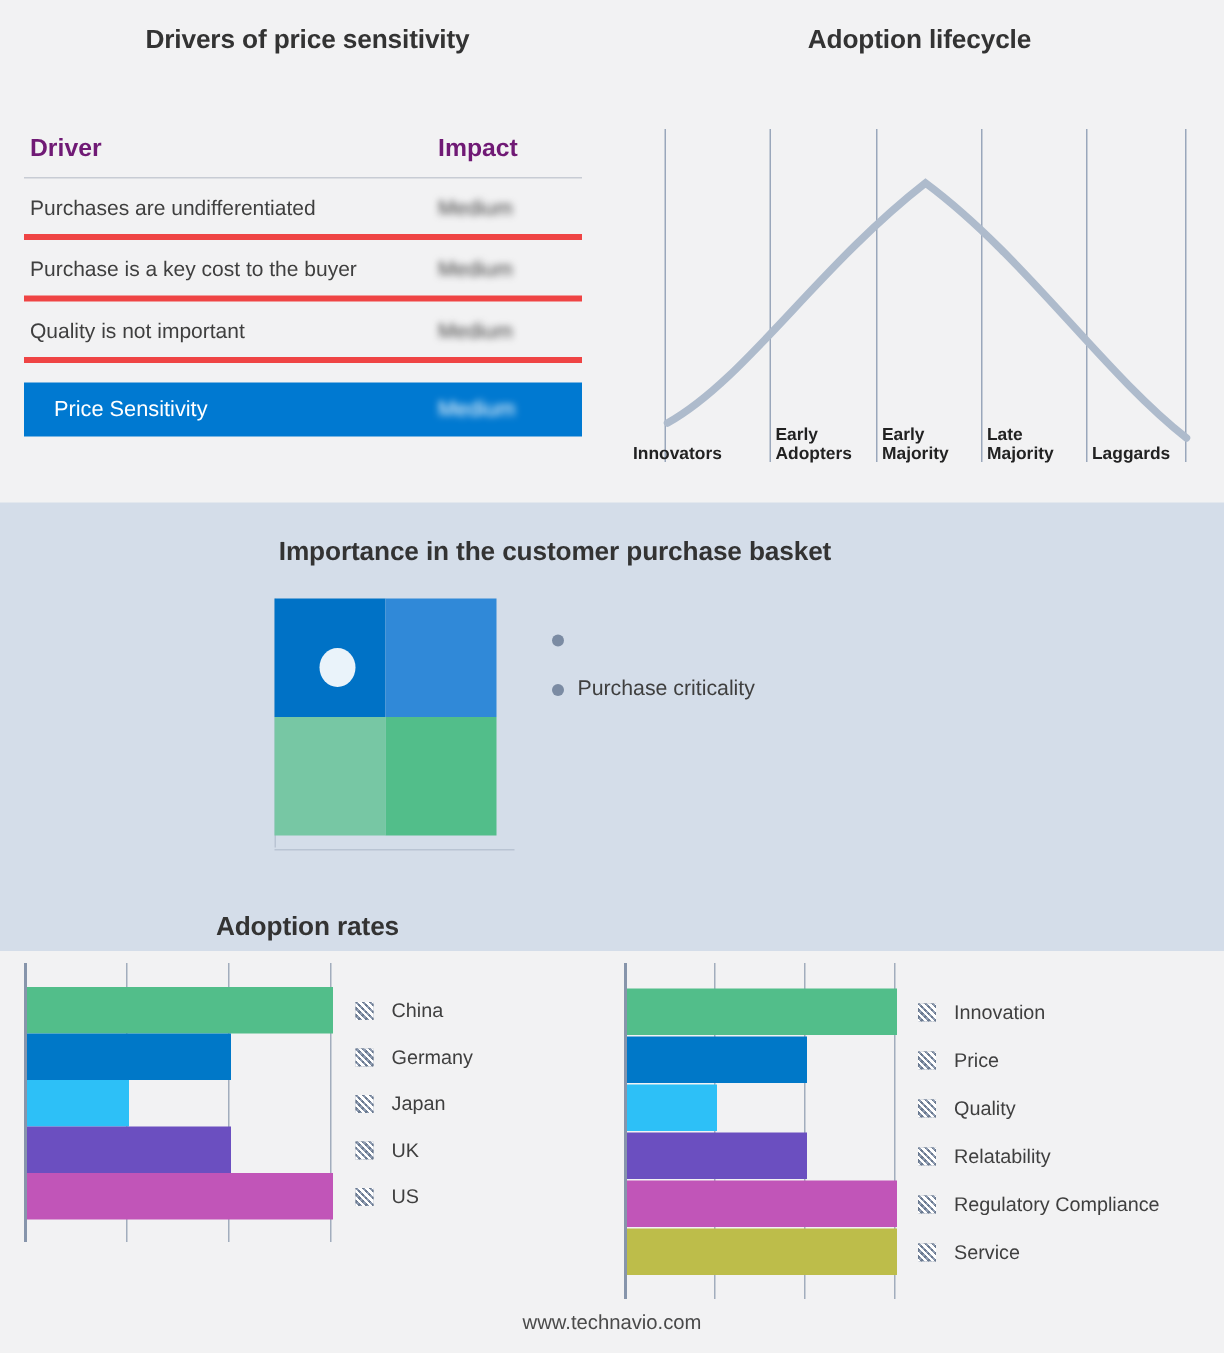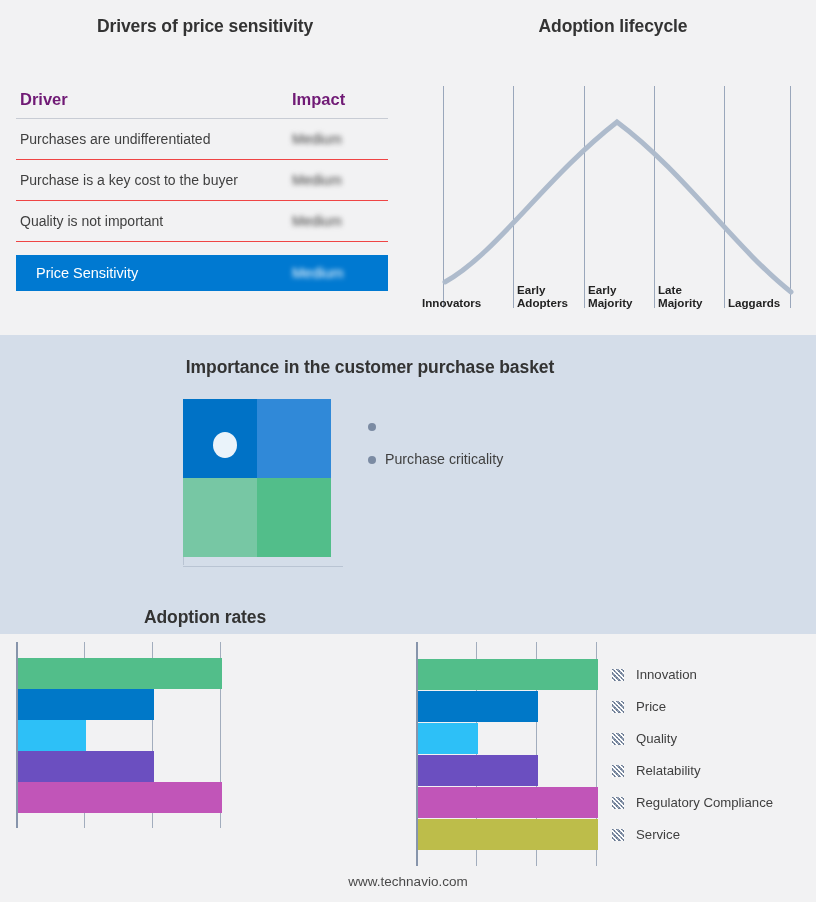--- a/index.html
+++ b/index.html
@@ -36,21 +36,21 @@
   .tbl-head .th {
     font-weight:bold; font-size:16.5px; color:#701a75;
   }
   .th-driver { flex:1; }
   .th-impact { width:92px; text-align:left; }
 
   .tbl-row {
     display:flex; align-items:center;
     height:41px;
     padding:0 4px;
-    border-bottom:1px solid #ef4444;
+    border-bottom:4px solid #ef4444;
   }
   .tbl-row .td { font-size:14px; color:#3f3f3f; }
   .td-driver { flex:1; }
   .td-impact { width:92px; }
 
   .blurred {
     color:#8a8a8a;
     font-size:13.5px;
     filter:blur(2.6px);
     -webkit-filter:blur(2.6px);
@@ -259,20 +259,42 @@
           <div class="bar-slot" style="top: 108.5px; height: 31px; width: 136px;">
             <div class="bar" style="background: rgb(107, 79, 192);"></div>
           </div>
           <div class="bar-slot" style="top: 139.5px; height: 31px; width: 204px;">
             <div class="bar" style="background: rgb(193, 85, 184);"></div>
           </div>
         </div>
     </div>
   </div>
 
+  <div class="legend" id="adoption-legend" style="left:237px; top:64px; width:150px; height:186px;">
+      <div class="lg-item" style="top: 24px;">
+        <span class="lg-swatch"></span>
+        <span class="lg-label">China</span>
+      </div>
+      <div class="lg-item" style="top: 55px;">
+        <span class="lg-swatch"></span>
+        <span class="lg-label">Germany</span>
+      </div>
+      <div class="lg-item" style="top: 86px;">
+        <span class="lg-swatch"></span>
+        <span class="lg-label">Japan</span>
+      </div>
+      <div class="lg-item" style="top: 117px;">
+        <span class="lg-swatch"></span>
+        <span class="lg-label">UK</span>
+      </div>
+      <div class="lg-item" style="top: 148px;">
+        <span class="lg-swatch"></span>
+        <span class="lg-label">US</span>
+      </div>
+    </div>
 </div>
 
 <div class="panel" id="sec-criteria">
 
   <div class="chart-area" id="criteria-chart" style="left:10px; top:64px; width:182px; height:224px;">
     <div class="plot" style="width:182px; height:224px;">
       <div class="axis-y"></div>
       <div class="gridline" style="left:60px;"></div>
       <div class="gridline" style="left:120px;"></div>
       <div class="gridline" style="left:180px;"></div>

